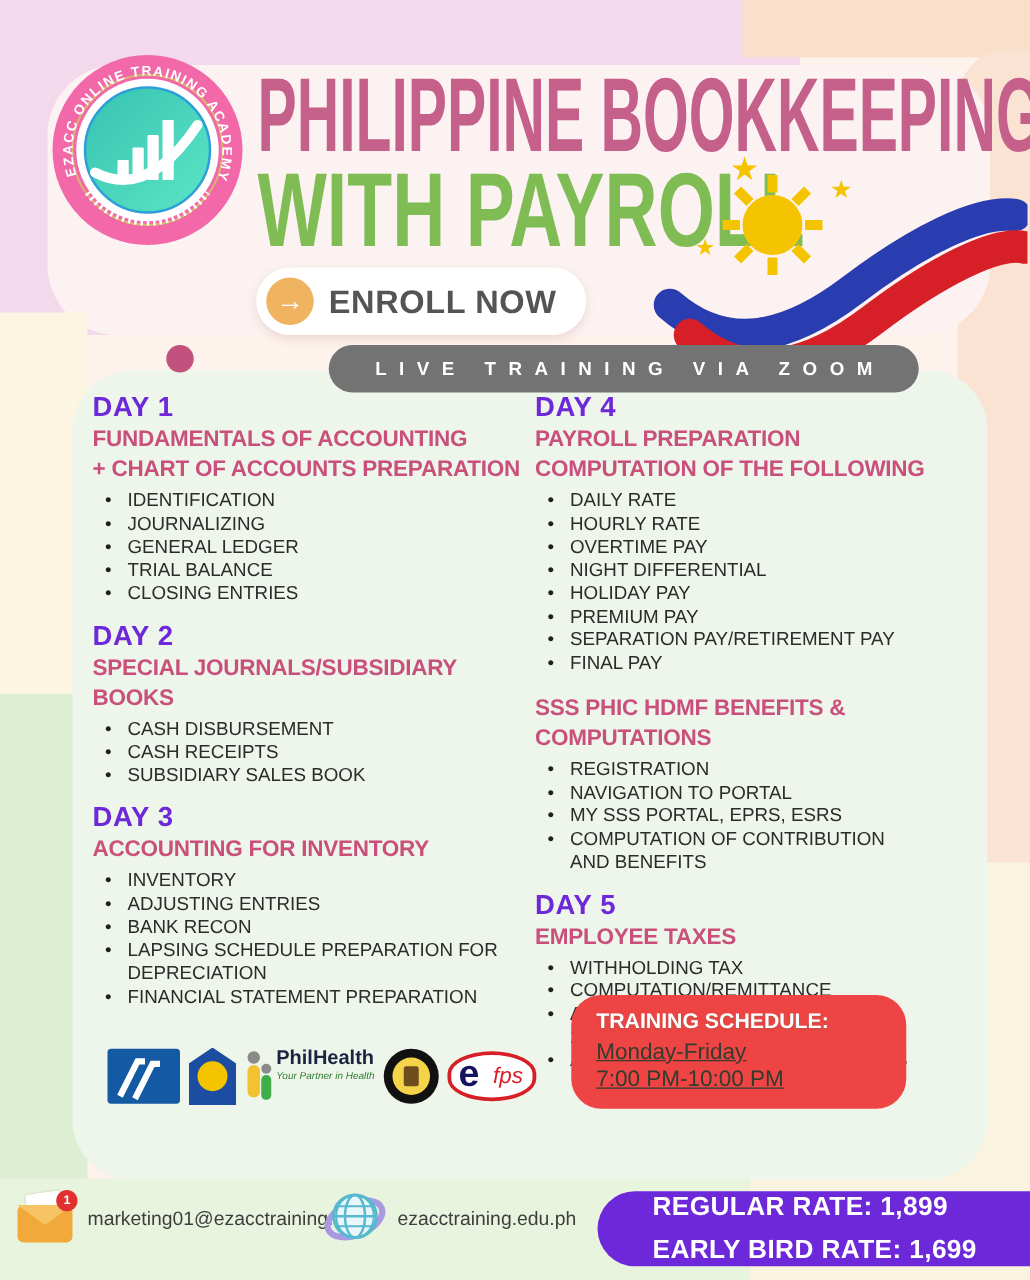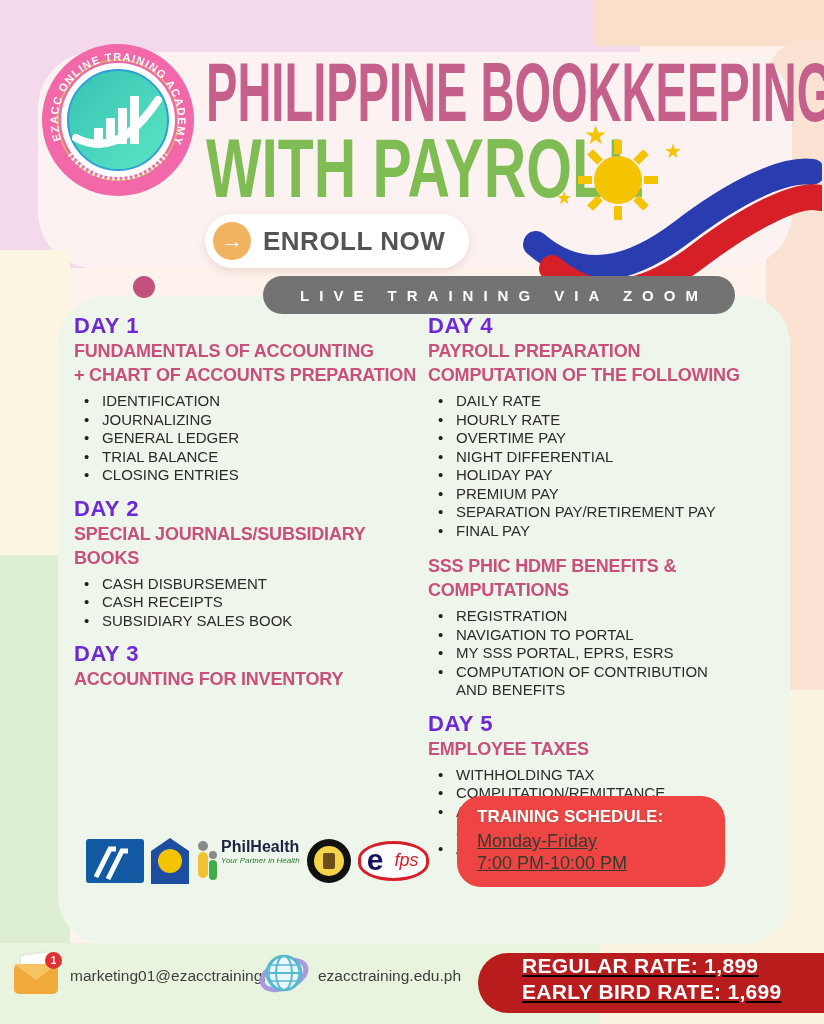--- a/index.html
+++ b/index.html
@@ -77,22 +77,22 @@
   .env-body{position:absolute;left:0;top:12px;width:44px;height:30px;background:#f2a93b;border-radius:5px;overflow:hidden;}
   .env-flap{position:absolute;left:0;top:12px;width:0;height:0;border-left:22px solid transparent;border-right:22px solid transparent;border-top:16px solid #f7c464;}
   .env-paper{position:absolute;left:7px;top:2px;width:28px;height:16px;background:#fff;border-radius:2px;transform:rotate(-8deg);box-shadow:0 0 2px rgba(0,0,0,0.2);}
   .env-badge{position:absolute;right:0;top:0;width:17px;height:17px;border-radius:50%;background:#e03131;color:#fff;
      font-size:10px;font-weight:bold;display:flex;align-items:center;justify-content:center;}
   .footer-email{position:absolute;left:70px;top:967px;font-size:15.5px;color:#3e3e3e;}
   .globe-icon{position:absolute;left:258px;top:948px;width:52px;height:52px;}
   .footer-site{position:absolute;left:318px;top:967px;font-size:15.5px;color:#3e3e3e;}
 
   
-  .rates{position:absolute;left:478px;top:953px;width:346px;height:60px;background:#b91c1c;border-radius:30px 0 0 30px;
-     display:flex;flex-direction:column;justify-content:flex-start;padding-left:44px;box-sizing:border-box;text-decoration:underline;}
+  .rates{position:absolute;left:478px;top:953px;width:346px;height:60px;background:#6d28d9;border-radius:30px 0 0 30px;
+     display:flex;flex-direction:column;justify-content:space-between;padding-left:44px;box-sizing:border-box;}
   .rates div{color:#fff;font-size:21px;font-weight:700;line-height:26px;letter-spacing:0.3px;}
 </style>
 </head>
 <body>
 
 <div class="page">
 
   <div class="bg bg-topleft-pink"></div>
   <div class="bg bg-topright-peach"></div>
   <div class="bg bg-right-peach"></div>
@@ -180,20 +180,27 @@
       <div class="heading">SPECIAL JOURNALS/SUBSIDIARY BOOKS</div>
       <ul class="items">
         <li>CASH DISBURSEMENT</li>
         <li>CASH RECEIPTS</li>
         <li>SUBSIDIARY SALES BOOK</li>
       </ul>
     </div>
     <div class="section">
       <div class="day-label">DAY 3</div>
       <div class="heading">ACCOUNTING FOR INVENTORY</div>
+      <ul class="items">
+        <li>INVENTORY</li>
+        <li>ADJUSTING ENTRIES</li>
+        <li>BANK RECON</li>
+        <li>LAPSING SCHEDULE PREPARATION FOR DEPRECIATION</li>
+        <li>FINANCIAL STATEMENT PREPARATION</li>
+      </ul>
     </div>
   </div>
 
   <div class="col col-right">
     <div class="section">
       <div class="day-label">DAY 4</div>
       <div class="heading">PAYROLL PREPARATION</div>
       <div class="heading">COMPUTATION OF THE FOLLOWING</div>
       <ul class="items">
         <li>DAILY RATE</li>

